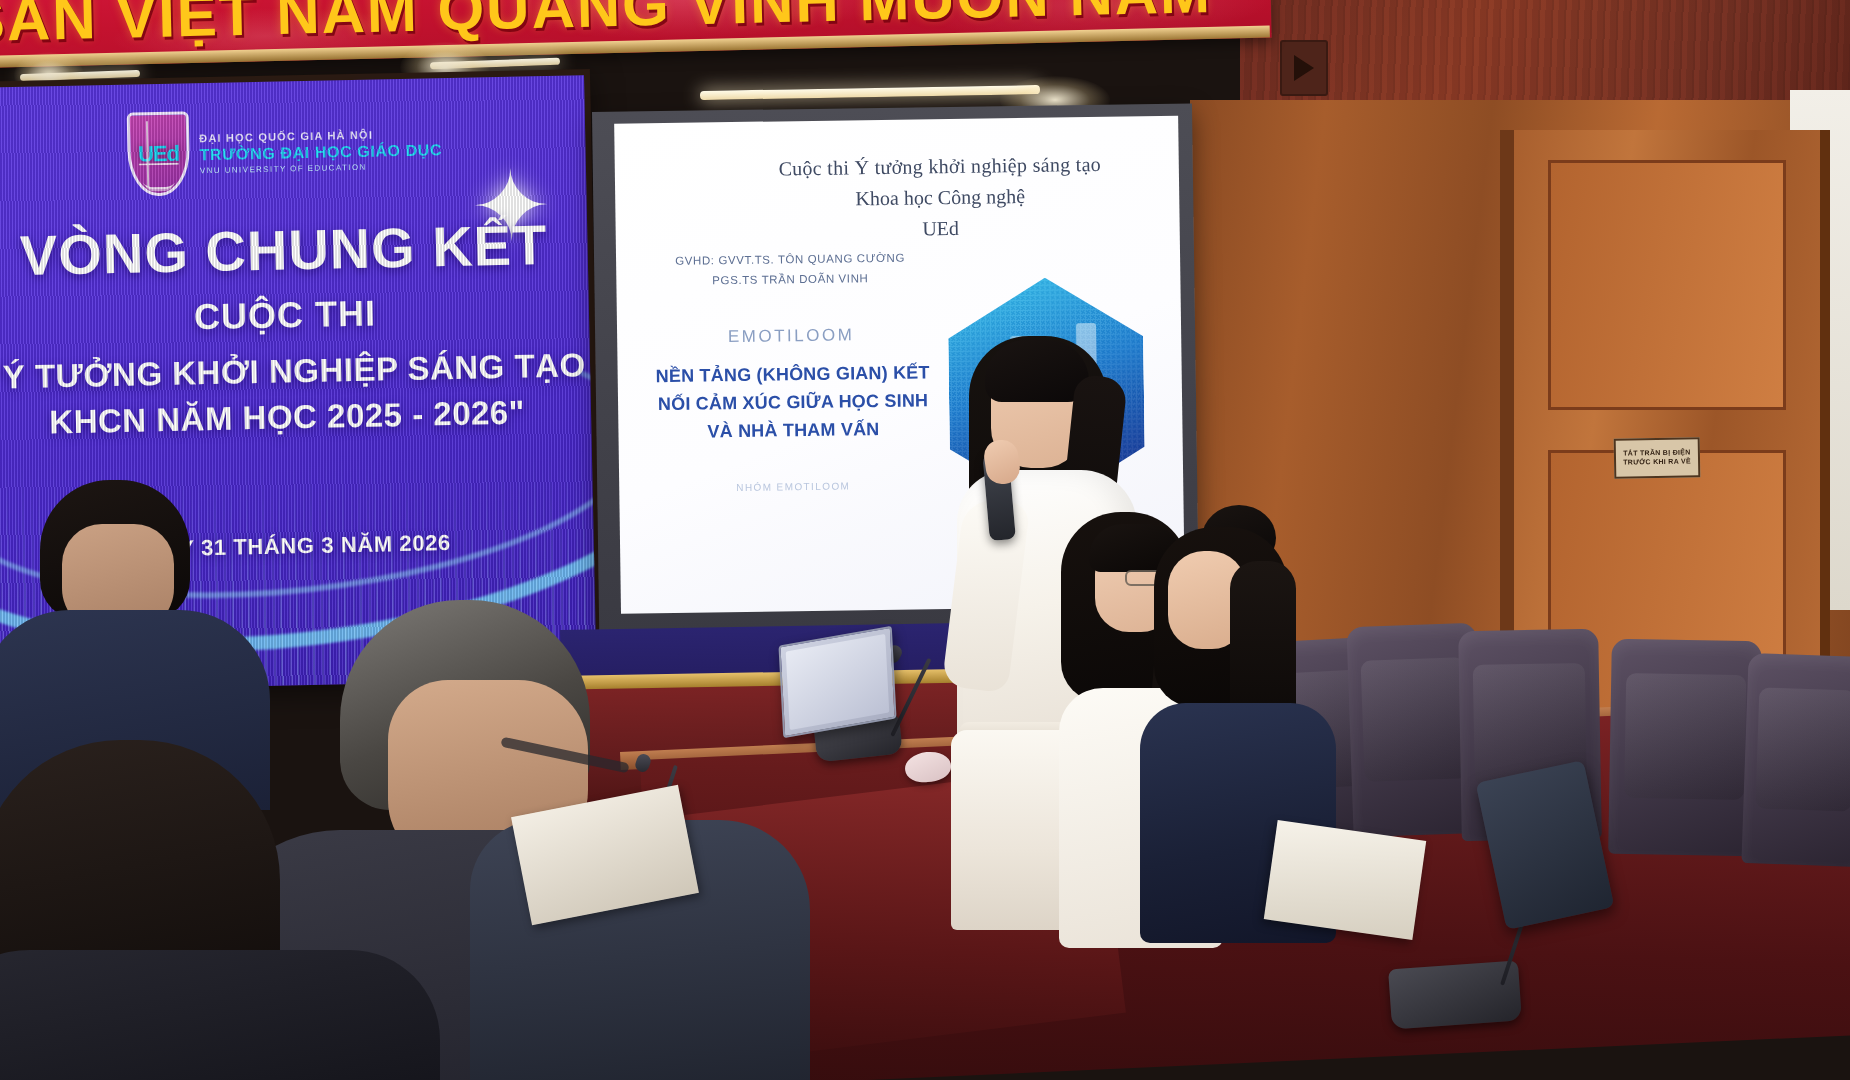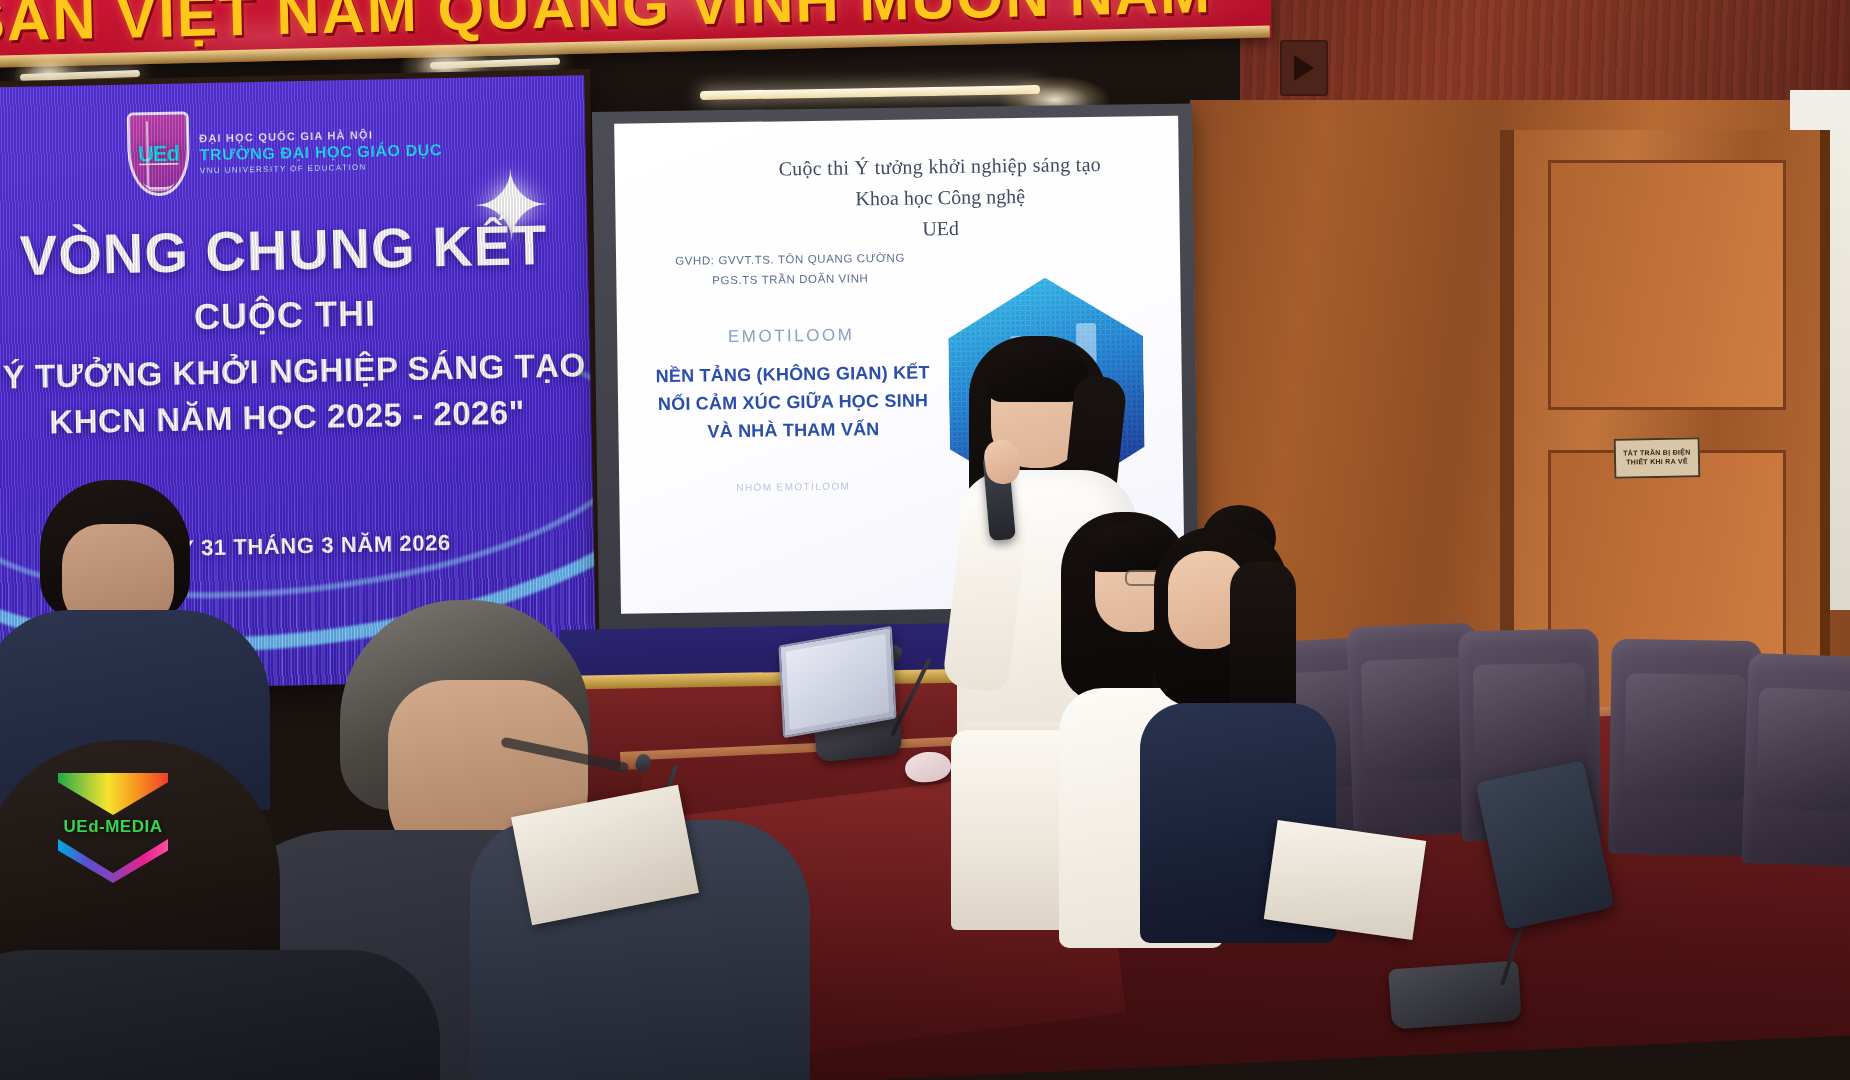--- a/index.html
+++ b/index.html
@@ -480,21 +480,21 @@
   </div>
 
   <div id="wall-right" class="grain"></div>
   <div id="wall-white"></div>
   <div id="door">
     <div class="dpanel" style="top:30px;height:250px;"></div>
     <div class="dpanel" style="top:320px;height:330px;"></div>
   </div>
   <div id="door-sign">
     <span>TẮT TRẦN BỊ ĐIỆN</span>
-    <span>THIẾT KHI RA VỀ</span>
+    <span>TRƯỚC KHI RA VỀ</span>
   </div>
 
   <div id="banner">
     <div class="swirl"></div>
     <div id="banner-text">SẢN VIỆT NAM QUANG VINH MUÔN NĂM</div>
   </div>
   <div id="banner-frame-b"></div>
 
   <div class="ceil-strip" style="left:20px;top:72px;width:120px;height:7px;transform:rotate(-2deg);"></div>
   <div class="ceil-strip" style="left:430px;top:60px;width:130px;height:7px;transform:rotate(-2deg);"></div>
@@ -645,19 +645,14 @@
   </div>
 
   <div class="person" id="aud4">
     <div class="b"></div>
   </div>
 
   <div id="papers"></div>
   <div id="papers2"></div>
   <div id="tablet"></div>
 
-  <div id="watermark">
-    <div id="wm-top"></div>
-    <div id="wm-text">UEd-MEDIA</div>
-    <div id="wm-bot"></div>
-  </div>
 
 </div>
 
 </body></html>

